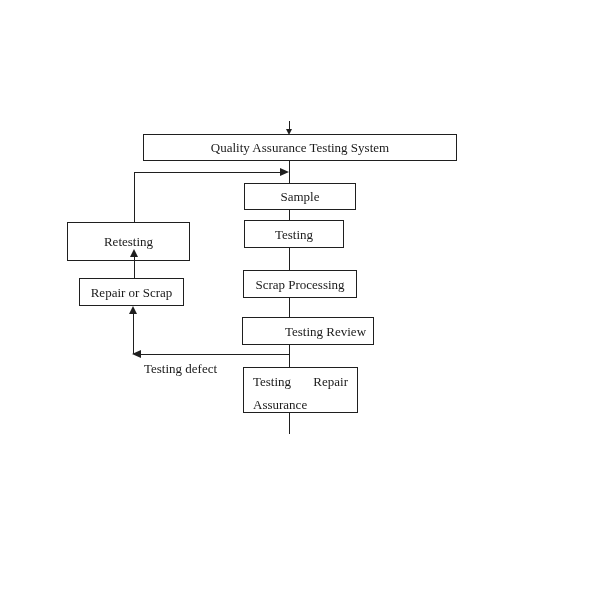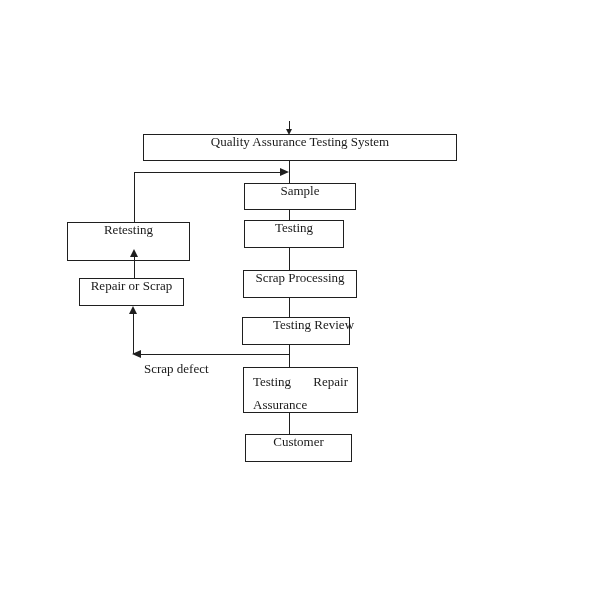--- a/index.html
+++ b/index.html
@@ -15,21 +15,21 @@
     font-family: "Liberation Serif", "DejaVu Serif", serif;
     color: #1a1a1a;
     overflow: hidden;
   }
   .box {
     position: absolute;
     border: 1px solid #1f1f1f;
     background: #ffffff;
     box-sizing: border-box;
     display: flex;
-    align-items: flex-start;
+    align-items: center;
     justify-content: center;
     font-size: 13px;
     line-height: 1;
     white-space: nowrap;
   }
   .box-multi {
     position: absolute;
     border: 1px solid #1f1f1f;
     background: #ffffff;
     box-sizing: border-box;
@@ -106,43 +106,40 @@
   <div class="box" style="left:244px; top:220px; width:100px; height:28px;">
     <span>Testing</span>
   </div>
   <div class="vline" style="left:289px; top:248px; height:22px;"></div>
 
   <div class="box" style="left:243px; top:270px; width:114px; height:28px;">
     <span>Scrap Processing</span>
   </div>
   <div class="vline" style="left:289px; top:298px; height:19px;"></div>
 
-  <div class="box" style="left:242px; top:317px; width:108px; height:28px;padding-left:35px;">
+  <div class="box" style="left:242px; top:317px; width:132px; height:28px;padding-left:35px;">
     <span>Testing Review</span>
   </div>
   <div class="vline" style="left:289px; top:345px; height:22px;"></div>
 
   <div class="hline" style="left:140px; top:354px; width:149px;"></div>
   <div class="arr arr-left" style="left:132px; top:350px;"></div>
   <div class="vline" style="left:133px; top:312px; height:42px;"></div>
   <div class="arr arr-up" style="left:129px; top:306px;"></div>
-  <div class="edge-label" style="left:144px; top:361px;">Scrap defect</div>
+  <div class="edge-label" style="left:144px; top:361px;">Testing defect</div>
 
   <div class="box-multi" style="left:243px; top:367px; width:115px; height:46px;">
     <div class="row1">
       <span>Testing</span>
       <span>Repair</span>
     </div>
     <div class="row2">Assurance</div>
   </div>
   <div class="vline" style="left:289px; top:413px; height:21px;"></div>
 
-  <div class="box" style="left:245px; top:434px; width:107px; height:28px;">
-    <span>Customer</span>
-  </div>
 
   <div class="box" style="left:67px; top:222px; width:123px; height:39px;">
     <span>Retesting</span>
   </div>
 
   <div class="box" style="left:79px; top:278px; width:105px; height:28px;">
     <span>Repair or Scrap</span>
   </div>
 
   <div class="vline" style="left:134px; top:255px; height:23px;"></div>

